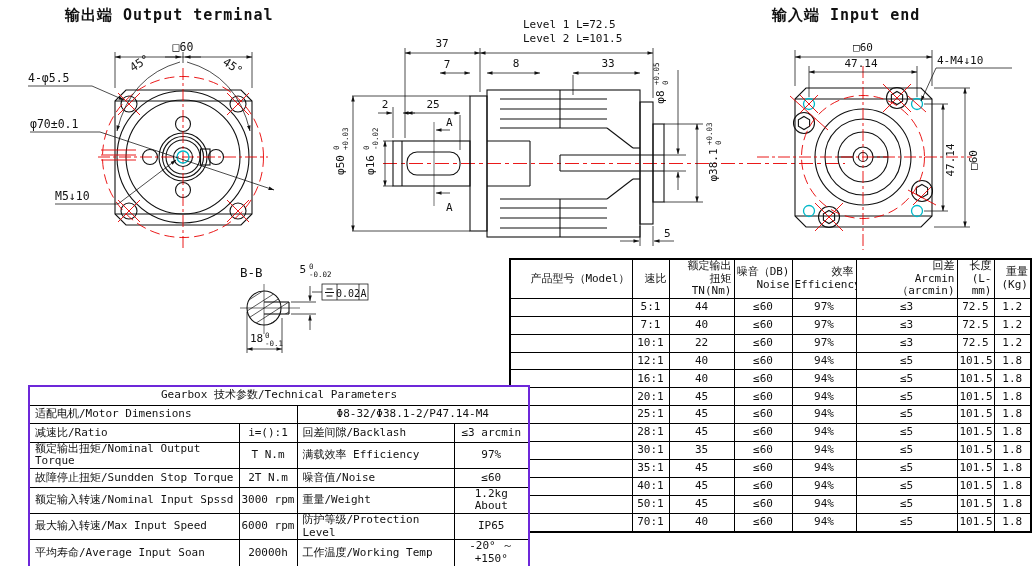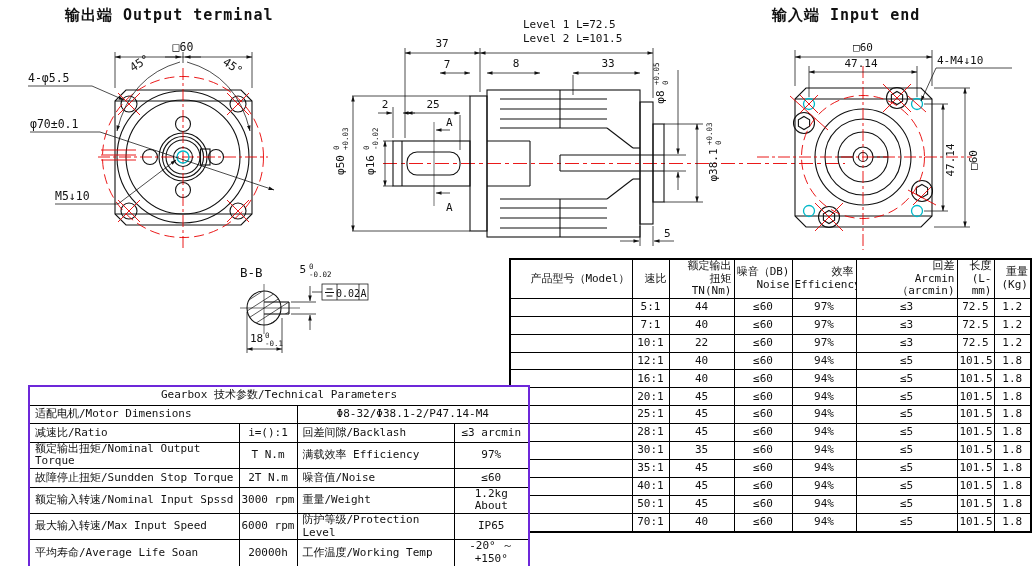--- a/index.html
+++ b/index.html
@@ -517,21 +517,21 @@
           <td class="lab">重量/Weight</td>
           <td class="val">1.2kg About</td>
         </tr>
         <tr>
           <td class="lab">最大输入转速/Max Input Speed</td>
           <td class="val">6000 rpm</td>
           <td class="lab">防护等级/Protection Level</td>
           <td class="val">IP65</td>
         </tr>
         <tr>
-          <td class="lab">平均寿命/Average Life Soan</td>
+          <td class="lab">平均寿命/Average Input Soan</td>
           <td class="val">20000h</td>
           <td class="lab">工作温度/Working Temp</td>
           <td class="val">-20° ～ +150°</td>
         </tr>
       </tbody>
 
   </table>
 
 </div>
 

